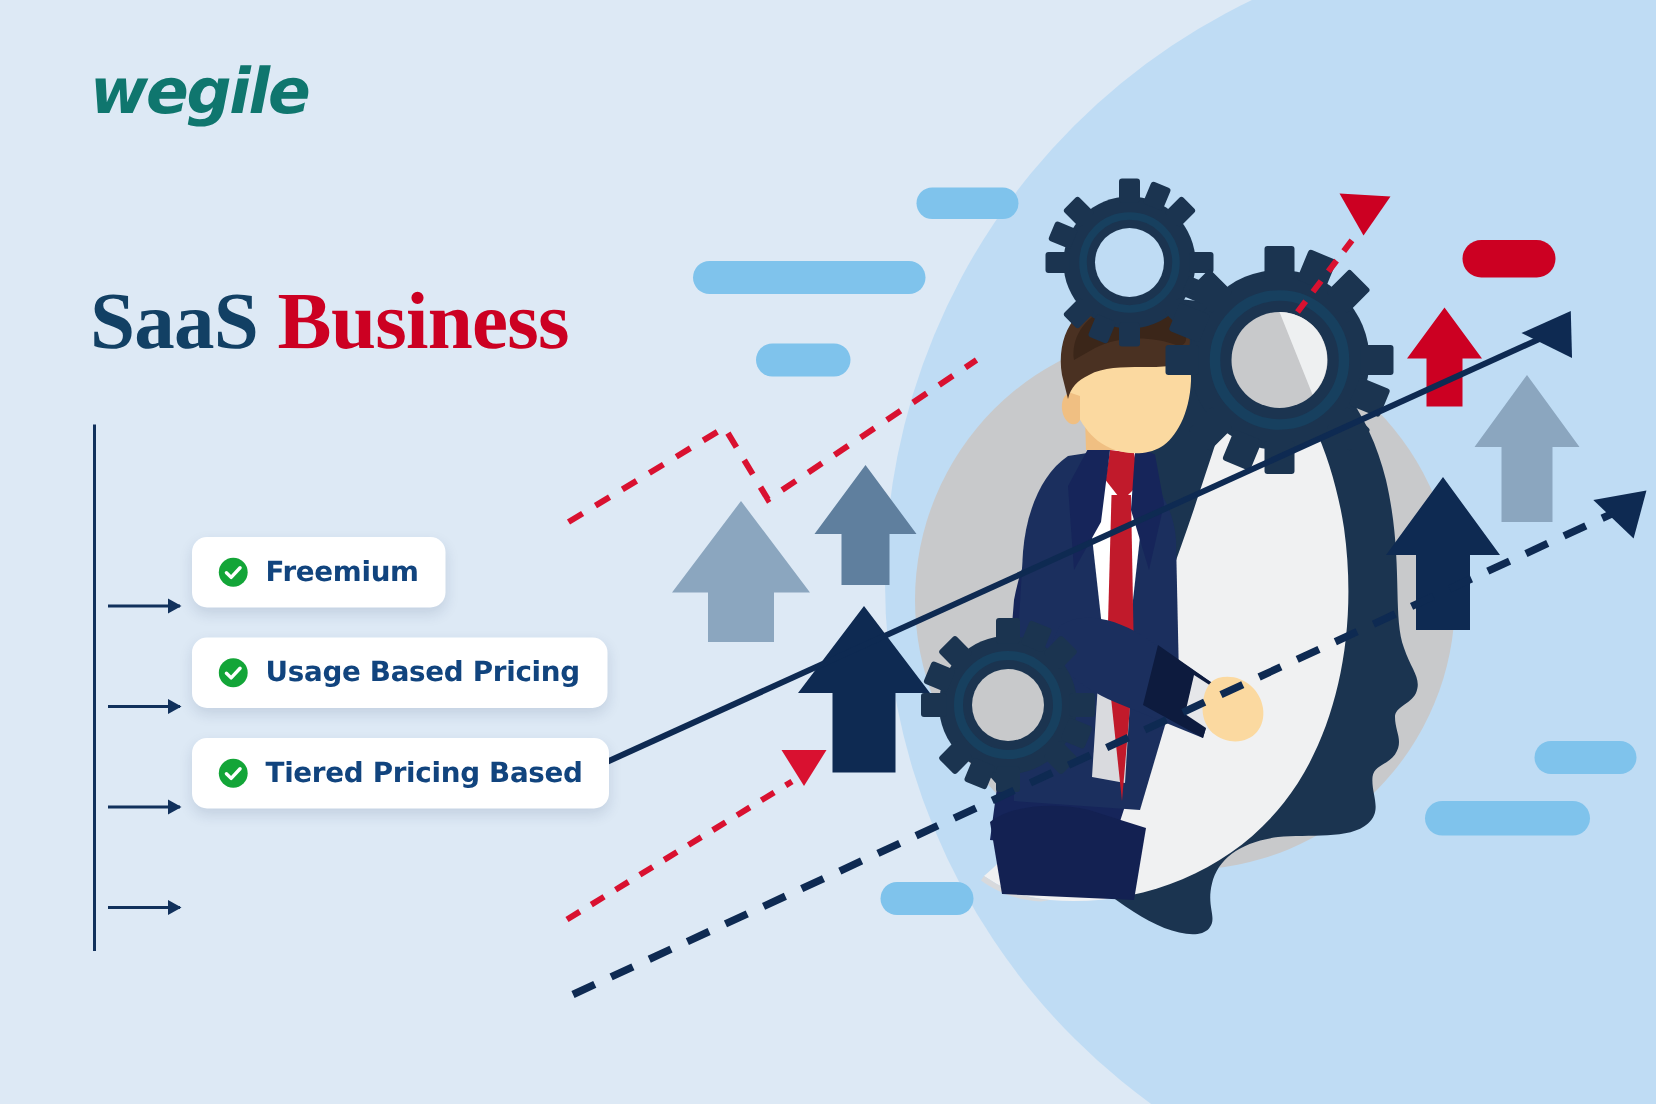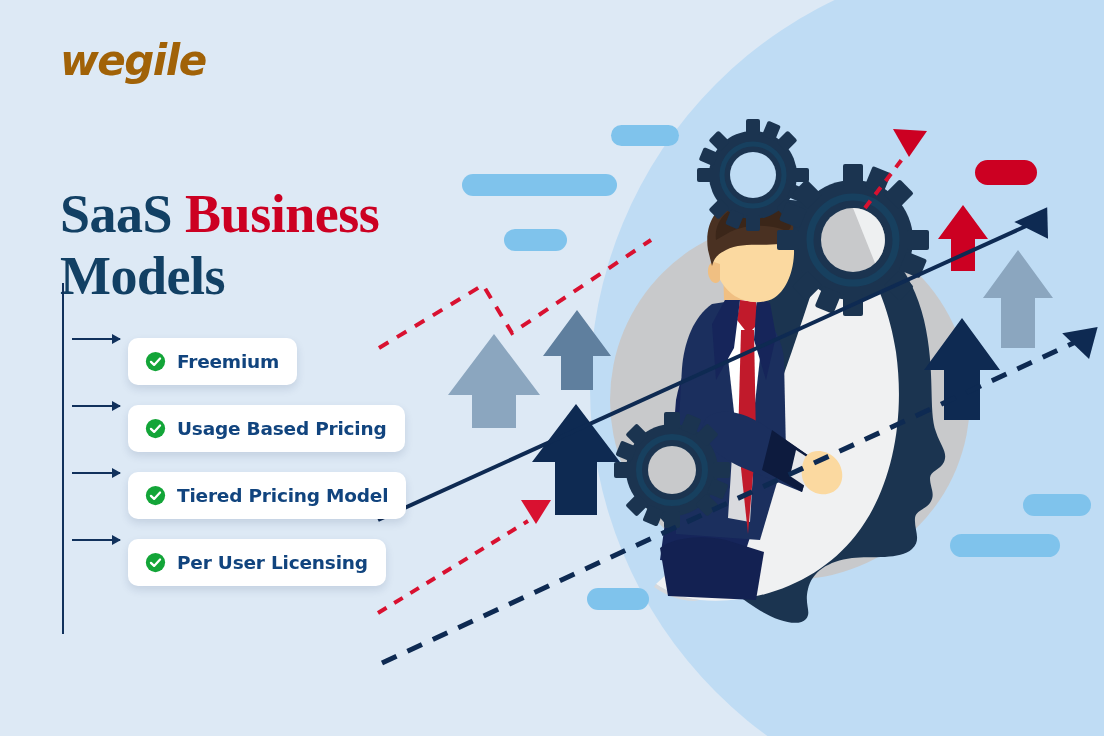--- a/index.html
+++ b/index.html
@@ -25,21 +25,21 @@
   
   #logo {
     position: absolute;
     left: 60px;
     top: 40px;
     font-family: "DejaVu Sans", sans-serif;
     font-size: 42px;
     font-weight: 700;
     font-style: italic;
     letter-spacing: -1.5px;
-    color: #a16207;
+    color: #0f766e;
     line-height: 1;
     user-select: none;
   }
   
   #headline {
     position: absolute;
     left: 60px;
     top: 148px;
     width: 430px;
     font-family: "Liberation Serif", serif;
@@ -63,21 +63,21 @@
   #list {
     position: absolute;
     left: 62px;
     top: 338px;
     width: 420px;
   }
   .row {
     position: relative;
     height: 67px;
     display: flex;
-    align-items: flex-start;
+    align-items: flex-end;
   }
   .connector {
     position: relative;
     width: 48px;
     height: 2px;
     margin-left: 10px;
     background: #11315c;
     flex: 0 0 auto;
   }
   .connector::after {
@@ -318,21 +318,20 @@
     <g>
       <line x1="865" y1="208" x2="903" y2="158" stroke="#d91130" stroke-width="4" stroke-dasharray="9 8"></line>
       <path d="M893 129 L 927 131 L 909 157 Z" fill="#cc0022"></path>
     </g>
   </svg>
 
   <div id="logo">wegile</div>
 
   <h1 id="headline">
     <span>SaaS </span><span class="accent">Business</span><br>
-    <span>Models</span>
   </h1>
 
   <div id="rail"></div>
 
   <div id="list">
 
     <div class="row">
       <span class="connector"></span>
       <span class="card">
         <svg class="check" viewBox="0 0 24 24">
@@ -355,29 +354,22 @@
       </span>
     </div>
 
     <div class="row">
       <span class="connector"></span>
       <span class="card">
         <svg class="check" viewBox="0 0 24 24">
           <circle cx="12" cy="12" r="11" fill="#13a538"></circle>
           <path d="M6.8 12.4 L10.4 15.9 L17.2 8.6" fill="none" stroke="#ffffff" stroke-width="2.6" stroke-linecap="round" stroke-linejoin="round"></path>
         </svg>
-        <span class="card-label">Tiered Pricing Model</span>
+        <span class="card-label">Tiered Pricing Based</span>
       </span>
     </div>
 
     <div class="row">
       <span class="connector"></span>
-      <span class="card">
-        <svg class="check" viewBox="0 0 24 24">
-          <circle cx="12" cy="12" r="11" fill="#13a538"></circle>
-          <path d="M6.8 12.4 L10.4 15.9 L17.2 8.6" fill="none" stroke="#ffffff" stroke-width="2.6" stroke-linecap="round" stroke-linejoin="round"></path>
-        </svg>
-        <span class="card-label">Per User Licensing</span>
-      </span>
     </div>
 
   </div>
 </div>
 
 </body></html>

